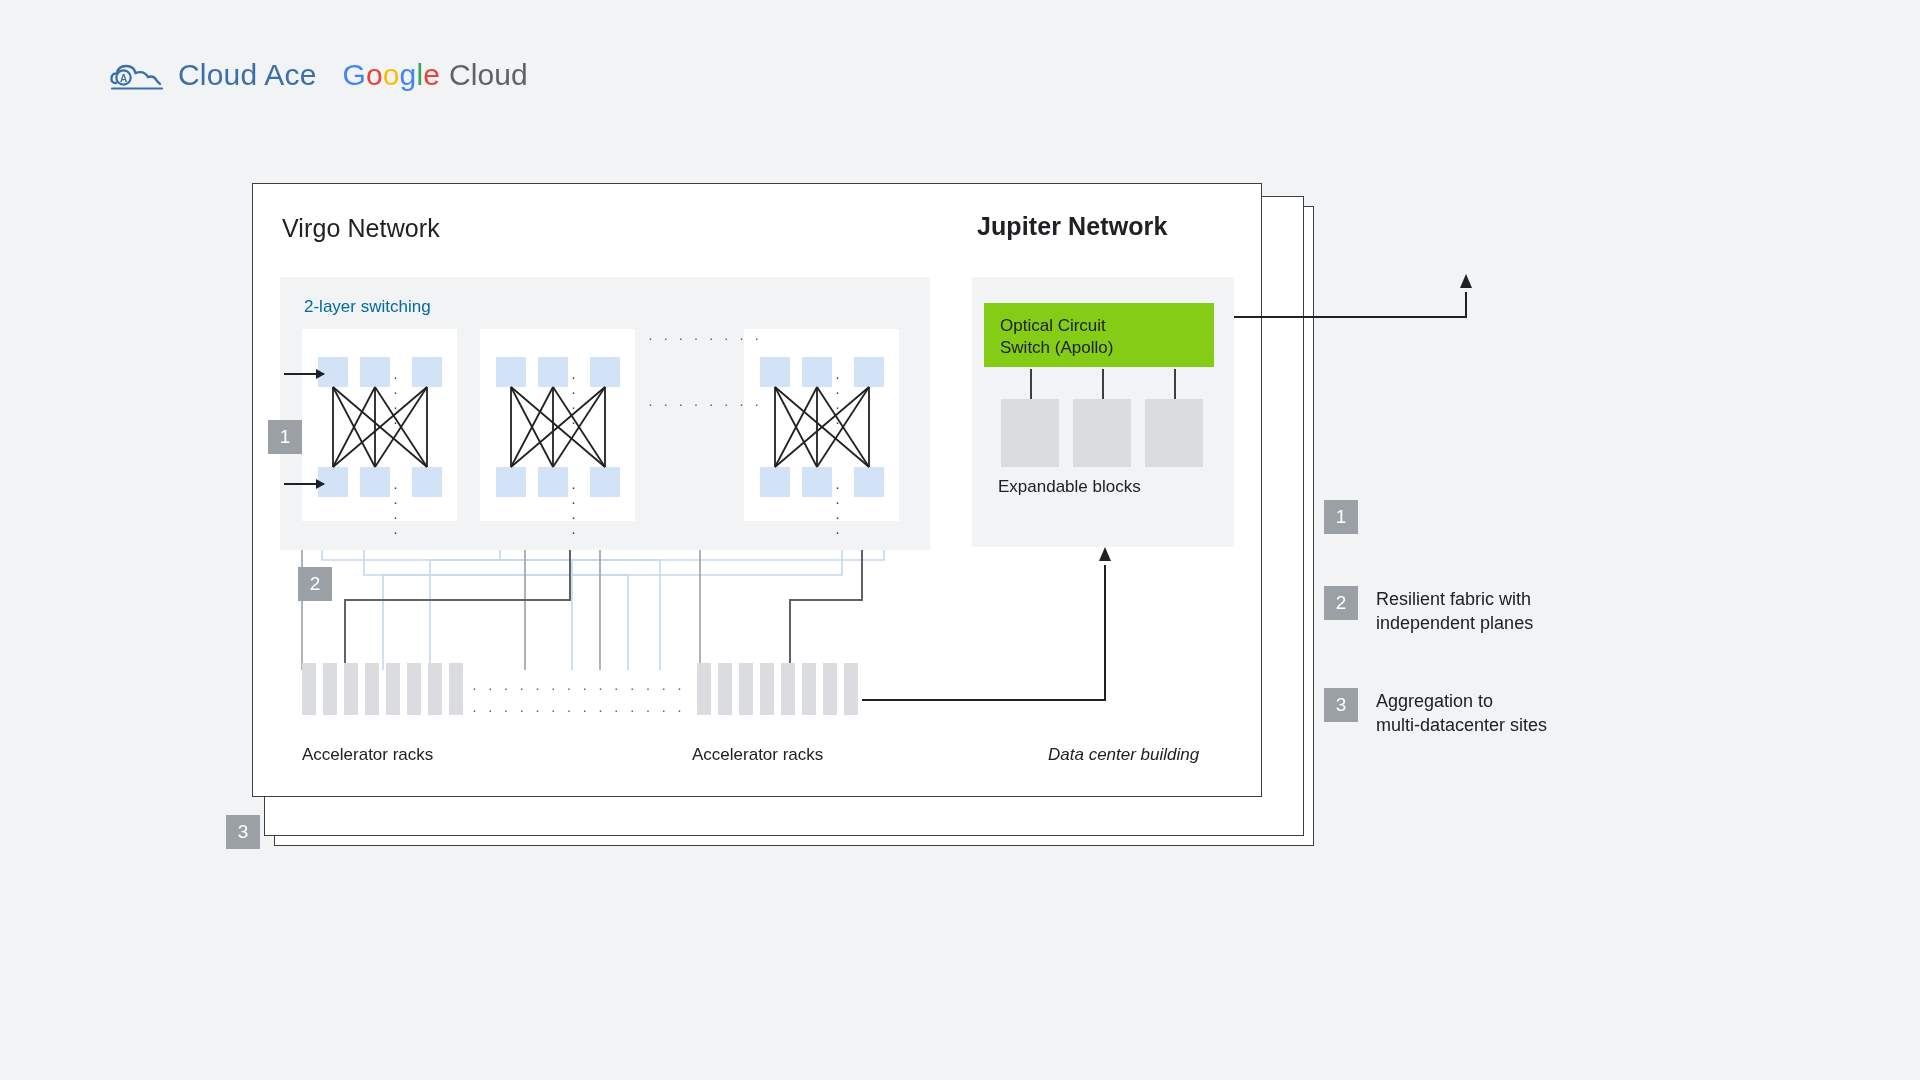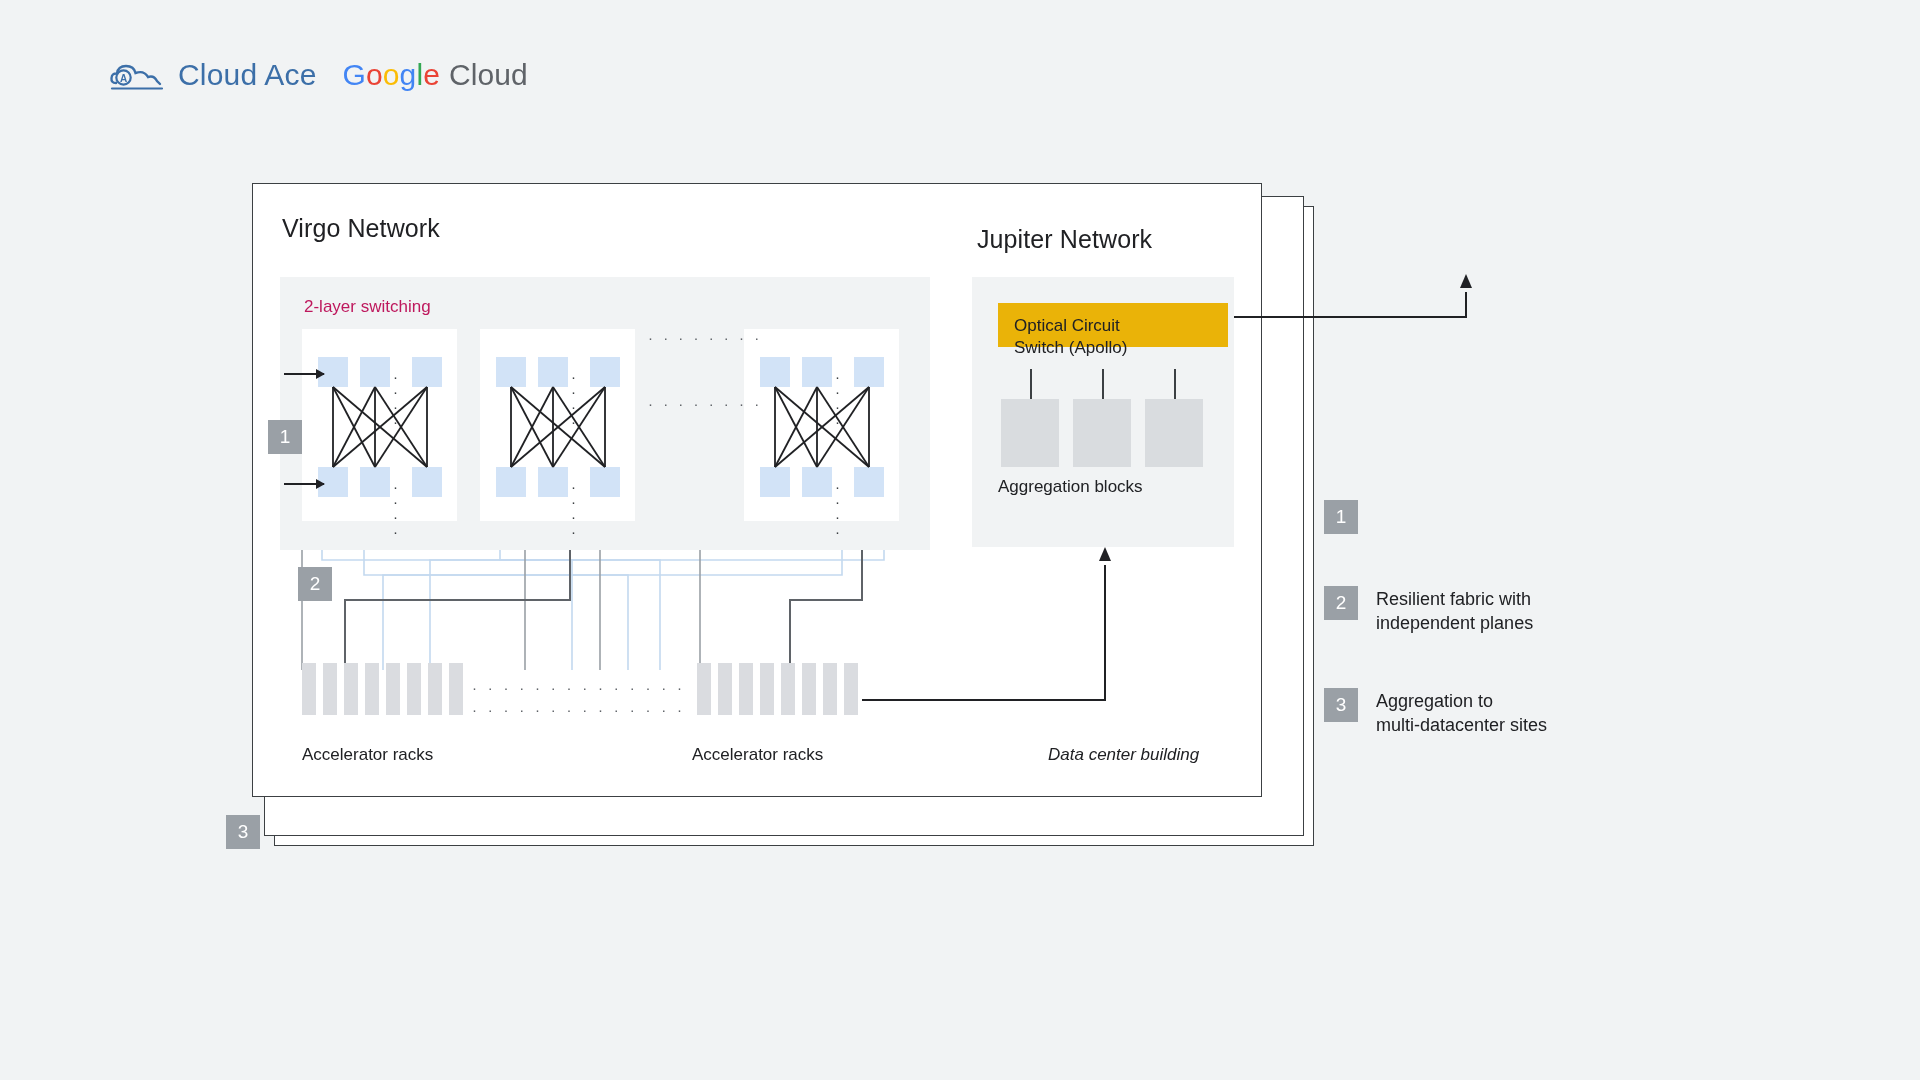--- a/index.html
+++ b/index.html
@@ -23,25 +23,25 @@
   .g-b{color:#4285f4;} .g-r{color:#ea4335;} .g-y{color:#fbbc05;} .g-g{color:#34a853;}
   .g-cloud{color:#5f6368;font-weight:400;}
   .frame{position:absolute;background:#ffffff;border:1.6px solid #3c4043;box-sizing:border-box;}
   .frame-back2{left:274px;top:206px;width:1040px;height:640px;}
   .frame-back1{left:264px;top:196px;width:1040px;height:640px;}
   .frame-main{left:252px;top:183px;width:1010px;height:614px;}
 
   
   .sec-title{position:absolute;font-size:25px;font-weight:500;color:#202124;letter-spacing:.1px;}
   .t-virgo{left:282px;top:214px;}
-  .t-jupiter{left:977px;top:225px;}
+  .t-jupiter{left:977px;top:212px;font-weight:bold;}
 
   
   .switch-panel{position:absolute;left:280px;top:277px;width:650px;height:273px;background:#f1f3f4;}
-  .switch-panel-label{position:absolute;left:24px;top:20px;font-size:17px;color:#be185d;}
+  .switch-panel-label{position:absolute;left:24px;top:20px;font-size:17px;color:#0369a1;}
   .sw-block{position:absolute;top:52px;width:155px;height:192px;background:#ffffff;}
   .sw-b1{left:22px;} .sw-b2{left:200px;} .sw-b3{left:464px;}
 
   .xbar{position:absolute;left:16px;top:28px;width:124px;height:140px;}
   .node{position:absolute;width:30px;height:30px;background:#d2e3f7;}
   .n-t1{left:0;top:0;} .n-t2{left:42px;top:0;} .n-t3{left:94px;top:0;}
   .n-b1{left:0;top:110px;} .n-b2{left:42px;top:110px;} .n-b3{left:94px;top:110px;}
   .dots-h{position:absolute;left:75px;width:18px;font-size:15px;letter-spacing:2.5px;color:#3c4043;line-height:1;}
   .dots-t{top:12px;} .dots-b{top:122px;}
 
@@ -49,21 +49,21 @@
   .mid-dots{position:absolute;font-size:15px;letter-spacing:3px;color:#5f6368;line-height:1;}
   .mid-dots-a{left:648px;top:330px;} .mid-dots-b{left:648px;top:396px;}
 
   
   .in-arrow{position:absolute;height:2px;background:#202124;width:40px;}
   .in-arrow:after{content:"";position:absolute;right:-1px;top:-4px;border-left:9px solid #202124;border-top:5px solid transparent;border-bottom:5px solid transparent;}
   .ia-1{left:284px;top:373px;} .ia-2{left:284px;top:483px;}
 
   
   .jup-panel{position:absolute;left:972px;top:277px;width:262px;height:270px;background:#f1f3f4;}
-  .ocs{position:absolute;left:26px;top:26px;width:230px;height:44px;background:#eab308;}
+  .ocs{position:absolute;left:12px;top:26px;width:230px;height:64px;background:#84cc16;}
   .ocs-text{position:absolute;left:16px;top:12px;font-size:17px;line-height:1.32;color:#202124;}
   .ocs-leg{position:absolute;width:2px;height:30px;background:#3c4043;top:92px;}
   .leg-1{left:58px;} .leg-2{left:130px;} .leg-3{left:202px;}
   .agg{position:absolute;top:122px;width:58px;height:68px;background:#d9dcdf;}
   .agg-1{left:29px;} .agg-2{left:101px;} .agg-3{left:173px;}
   .agg-label{position:absolute;left:26px;top:200px;font-size:17px;color:#202124;}
 
   
   .wan{position:absolute;left:1324px;top:185px;width:294px;height:100px;background:#d9dcdf;}
   .wan-text{position:absolute;left:22px;top:18px;font-size:21px;font-weight:500;line-height:1.34;color:#202124;}
@@ -244,21 +244,21 @@
         <div>Optical Circuit</div>
         <div>Switch (Apollo)</div>
       </div>
     </div>
     <div class="ocs-leg leg-1"></div>
     <div class="ocs-leg leg-2"></div>
     <div class="ocs-leg leg-3"></div>
     <div class="agg agg-1"></div>
     <div class="agg agg-2"></div>
     <div class="agg agg-3"></div>
-    <div class="agg-label">Aggregation blocks</div>
+    <div class="agg-label">Expandable blocks</div>
   </div>
 
 
   <div class="rack-group rg-left">
     <div class="rack"></div>
     <div class="rack"></div>
     <div class="rack"></div>
     <div class="rack"></div>
     <div class="rack"></div>
     <div class="rack"></div>

